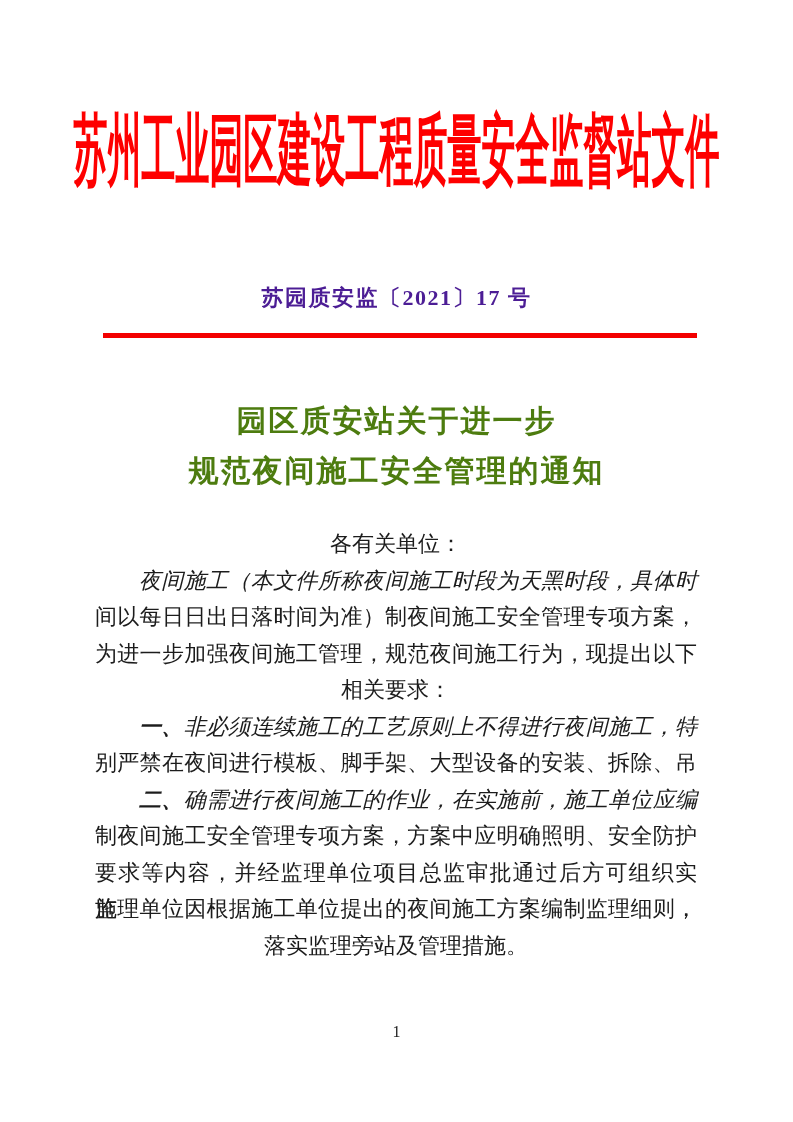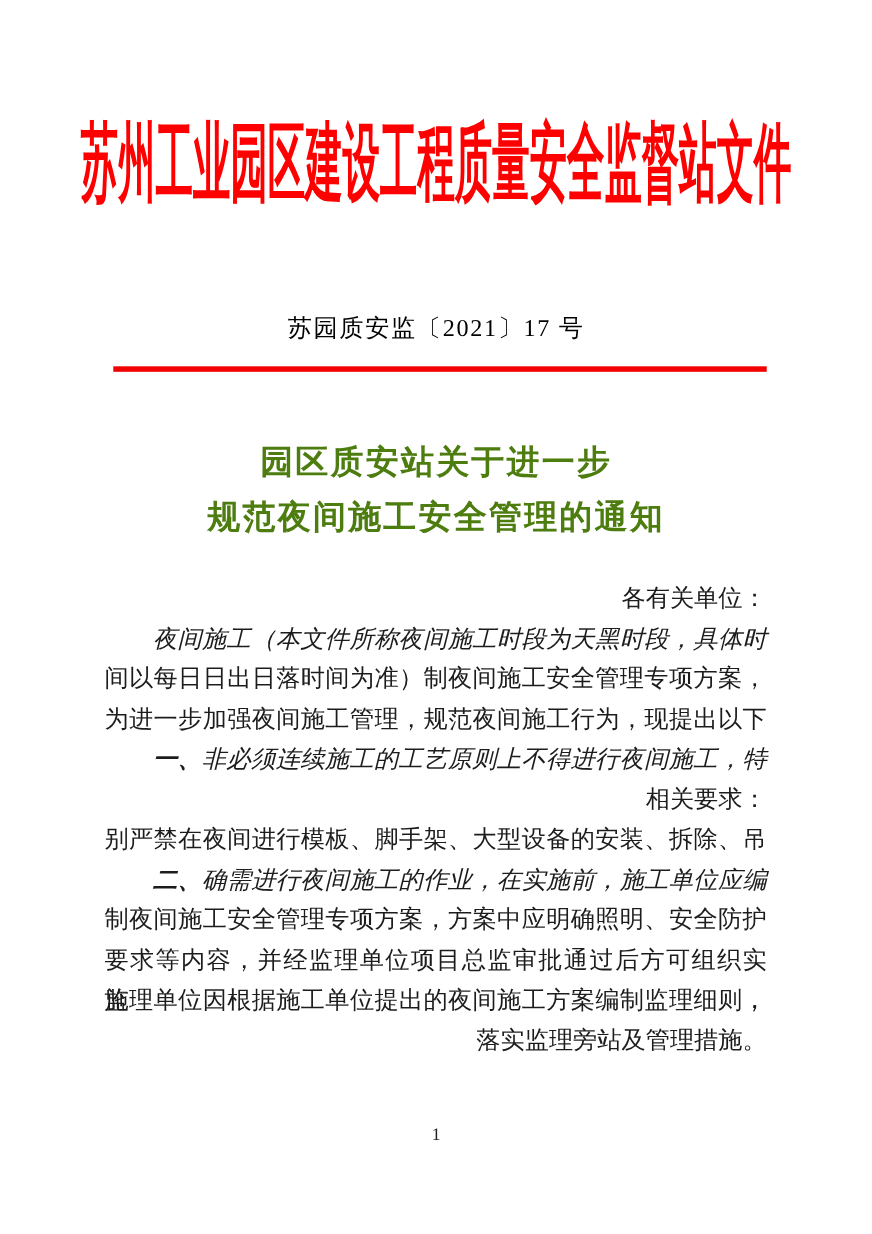--- a/index.html
+++ b/index.html
@@ -21,21 +21,22 @@
     transform:scaleY(2.3);
     transform-origin:center top;
     letter-spacing:0px;
   }
   
   .doc-number {
     position:absolute; top:284px; left:0; width:100%;
     text-align:center;
     font-size:22px; line-height:28px;
     letter-spacing:1.5px;
-    color:#000000;
+    color:#4c1d95;
+    font-weight:bold;
   }
   
   .red-rule {
     position:absolute; top:333px; left:103px;
     width:594px; height:5px;
     background:#f30000;
   }
   
   .doc-title {
     position:absolute; top:396px; left:0; width:100%;
@@ -45,21 +46,21 @@
     letter-spacing:2px;
   }
   
   .body-text {
     position:absolute; top:526px; left:95px; width:602px;
     font-size:22px;
     color:#1c1c1c;
   }
   .bline {
     height:36.5px; line-height:36.5px;
-    text-align:right;
+    text-align:center;
   }
   .bline.jf {
     text-align:justify;
     text-align-last:justify;
   }
   .bline.ind {
     padding-left:44px; 
     font-style:italic;
   }
   .marker {
@@ -88,24 +89,24 @@
   <div class="doc-title">
     <div>园区质安站关于进一步</div>
     <div>规范夜间施工安全管理的通知</div>
   </div>
 
   <div class="body-text">
     <div class="bline">各有关单位：</div>
     <div class="bline ind jf">夜间施工（本文件所称夜间施工时段为天黑时段，具体时</div>
     <div class="bline jf">间以每日日出日落时间为准）制夜间施工安全管理专项方案，</div>
     <div class="bline jf">为进一步加强夜间施工管理，规范夜间施工行为，现提出以下</div>
+    <div class="bline">相关要求：</div>
     <div class="bline ind jf">
       <span class="marker">一、</span><span>非必须连续施工的工艺原则上不得进行夜间施工，特</span>
     </div>
-    <div class="bline">相关要求：</div>
     <div class="bline jf">别严禁在夜间进行模板、脚手架、大型设备的安装、拆除、吊</div>
     <div class="bline ind jf">
       <span class="marker">二、</span><span>确需进行夜间施工的作业，在实施前，施工单位应编</span>
     </div>
     <div class="bline jf">制夜间施工安全管理专项方案，方案中应明确照明、安全防护</div>
     <div class="bline jf">要求等内容，并经监理单位项目总监审批通过后方可组织实施，</div>
     <div class="bline jf">监理单位因根据施工单位提出的夜间施工方案编制监理细则，</div>
     <div class="bline">落实监理旁站及管理措施。</div>
   </div>
 

